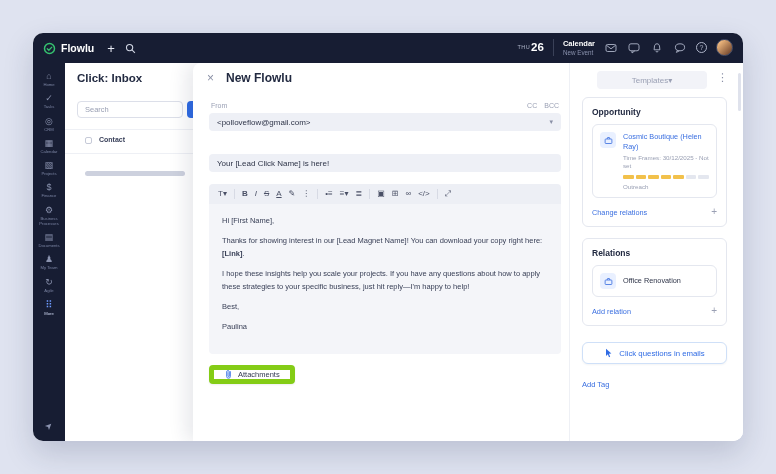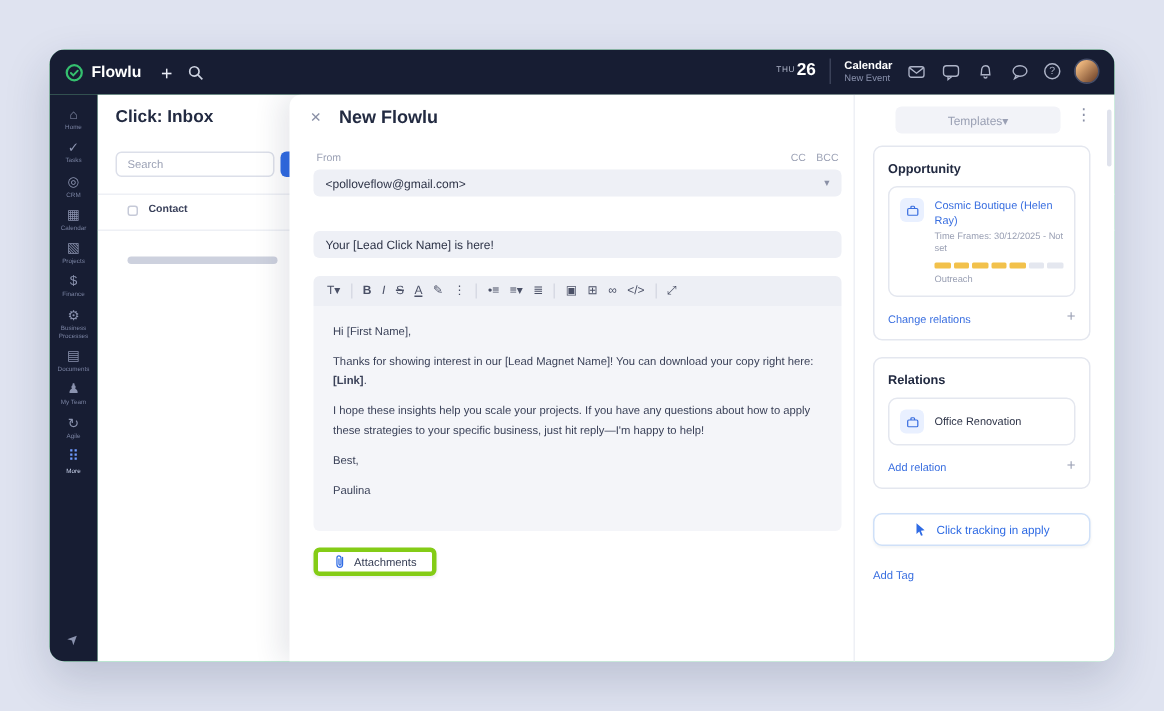--- a/index.html
+++ b/index.html
@@ -2,21 +2,21 @@
 <html style="--accent: #2F6BE4; --navy: #171D33; --page-bg: #DFE3F0; --field-bg: #EEF0F6; --editor-bg: #F4F5F9; --border: #E4E7EF; --link: #3A6FE0; --muted: #9AA0B4; --progress-fill: #F2C14B; --progress-empty: #E4E7EF; --success: #35C06F;"><head>
 <meta charset="utf-8">
 <style>
   :root{
     --accent:#2F6BE4; --navy:#171D33; --page-bg:#DFE3F0; --field-bg:#EEF0F6;
     --editor-bg:#F4F5F9; --border:#E4E7EF; --link:#3A6FE0; --muted:#9AA0B4;
     --text:#262E47; --progress-fill:#F2C14B; --progress-empty:#E4E7EF; --success:#35C06F;
   }
   *{box-sizing:border-box;margin:0;padding:0}
   body{width:776px;height:474px;background:var(--page-bg);font-family:"Liberation Sans",sans-serif;overflow:hidden;position:relative}
-  .window{position:absolute;left:33px;top:33px;width:710px;height:408px;border-radius:10px;background:#86efac;box-shadow:0 12px 30px rgba(30,40,80,.18);overflow:hidden}
+  .window{position:absolute;left:33px;top:33px;width:710px;height:408px;border-radius:10px;background:#ffffff;box-shadow:0 12px 30px rgba(30,40,80,.18);overflow:hidden}
 
   
   .topbar{position:absolute;top:0;left:0;right:0;height:30px;background:var(--navy);display:flex;align-items:center;padding:0 10px;gap:9px;z-index:30}
   .brand{display:flex;align-items:center;gap:5px;color:#fff;font-size:10.5px;font-weight:700}
   .tb-plus{color:#e8ebf5;font-size:13px;font-weight:400;margin-left:4px;line-height:1}
   .tb-right{margin-left:auto;display:flex;align-items:center;gap:9px}
   .date{display:flex;flex-direction:row;align-items:center;line-height:1;gap:1px}
   .date .day{font-size:5.5px;color:#aeb4c8;text-transform:uppercase;letter-spacing:.4px}
   .date .num{font-size:11.5px;color:#fff;font-weight:700}
   .tb-div{width:1px;height:17px;background:#3a4158}
@@ -61,21 +61,21 @@
   .field .caret{margin-left:auto;color:#8a90a6;font-size:7px}
   .field.ph{color:var(--muted)}
   .to-field{margin-top:0;height:17px}
   .gap12{height:12px}.gap11{height:11px}
   .toolbar{background:#EDEFF5;border-radius:4px 4px 0 0;height:20px;display:flex;align-items:center;padding:0 9px;gap:7px;color:#4A5066;font-size:8px;margin-top:12px}
   .toolbar .tg{line-height:1}
   .toolbar .b{font-weight:700}.toolbar .i{font-style:italic}.toolbar .s{text-decoration:line-through}.toolbar .u{text-decoration:underline}
   .tsep{width:1px;height:10px;background:#D7DAE4}
   .editor{background:var(--editor-bg);border-radius:0 0 4px 4px;height:150px;padding:11px 13px;font-size:7.5px;color:#3A4158;line-height:1.65}
   .editor p{margin:0 0 8px}
-  .attach-btn{display:inline-flex;align-items:center;gap:5px;border:3px solid #84cc16;border-radius:4px;background:#fff;height:19px;padding:0 10px;font-size:7.5px;color:#333B52;box-shadow:0 1px 2px rgba(20,30,60,.07);margin-top:11px}
+  .attach-btn{display:inline-flex;align-items:center;gap:5px;border:5px solid #84cc16;border-radius:4px;background:#fff;height:19px;padding:0 10px;font-size:7.5px;color:#333B52;box-shadow:0 1px 2px rgba(20,30,60,.07);margin-top:11px}
 
   
   .details{position:absolute;left:376px;top:0;bottom:0;right:0;border-left:1px solid #EEF0F5;padding:34px 16px 0 12px}
   .card{border:1px solid var(--border);border-radius:6px;padding:9px;margin-bottom:11px}
   .card-title{font-size:8.5px;font-weight:700;color:#222A41;margin-bottom:7px}
   .rel-box{border:1px solid var(--border);border-radius:6px;padding:7px;display:flex;gap:7px;align-items:flex-start}
   .rel-box.center{align-items:center}
   .rel-ic{width:16px;height:16px;background:#E9F0FF;border-radius:4px;flex:none;display:flex;align-items:center;justify-content:center}
   .rel-name{font-size:7.3px;color:var(--link);line-height:1.35}
   .rel-name.dark{color:#2E3448}
@@ -323,21 +323,21 @@
           <span class="blink">Add relation</span>
           <span class="plus">+</span>
         </div>
       </div>
 
       <div class="track-group">
         <div class="track-btn">
           <svg width="9" height="10" viewBox="0 0 10 12">
               <path d="M2 1 L8.5 6.5 L5.5 7 L7 10.5 L5.6 11 L4.2 7.6 L2 9.5 Z" fill="#2F6BE4"></path>
             </svg>
-          <span>Click tracking in apply</span>
+          <span>Click questions in emails</span>
         </div>
         <span class="add-tag">Add Tag</span>
       </div>
 
     </div>
   </div>
 
 </div>
 
 </body></html>

